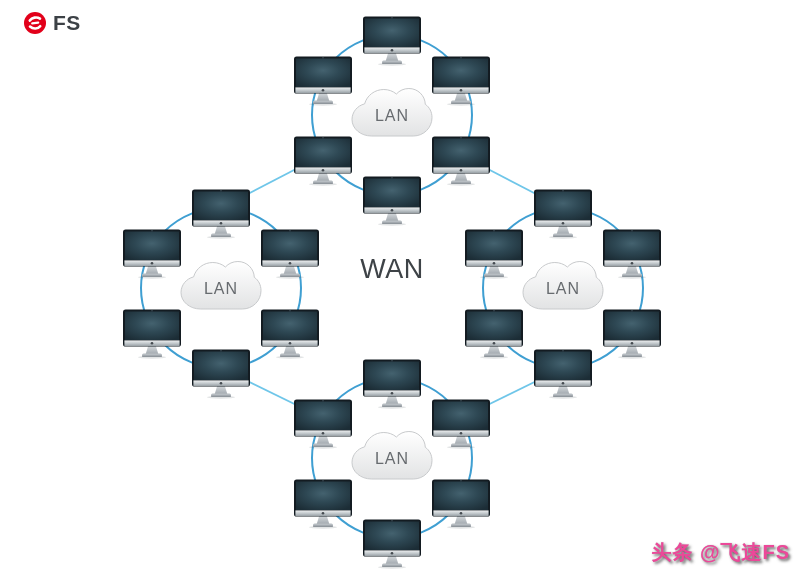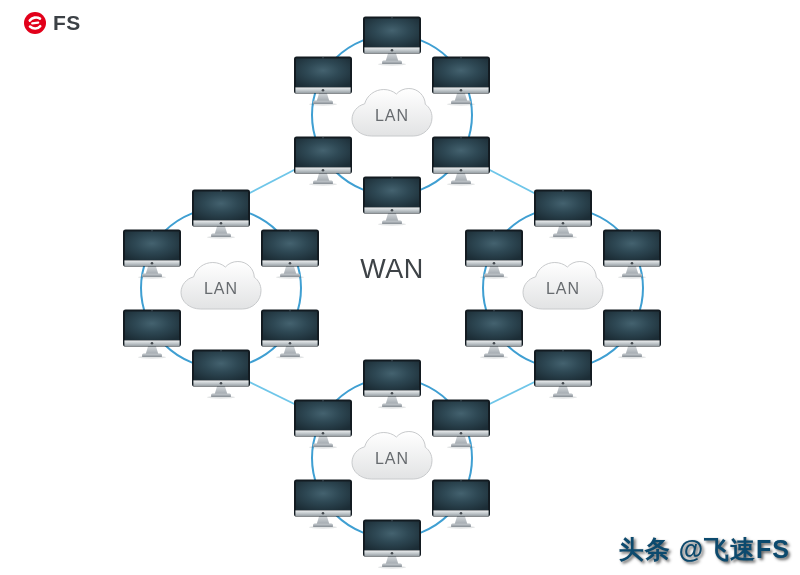--- a/index.html
+++ b/index.html
@@ -47,23 +47,23 @@
   }
   .wan-label {
     font-size: 27px;
     letter-spacing: 0.5px;
     text-anchor: middle;
   }
   .watermark {
     position: absolute;
     right: 10px;
     bottom: 9px;
-    font-size: 25px;
+    font-size: 20px;
     font-weight: bold;
-    color: #0c4a6e;
+    color: #ec4899;
     letter-spacing: 1px;
     text-shadow: 2px 2px 3px rgba(55,55,55,0.78), 0 0 1px rgba(140,140,140,0.5);
     white-space: nowrap;
   }
 </style>
 </head>
 <body>
 
 <div class="stage">
 

